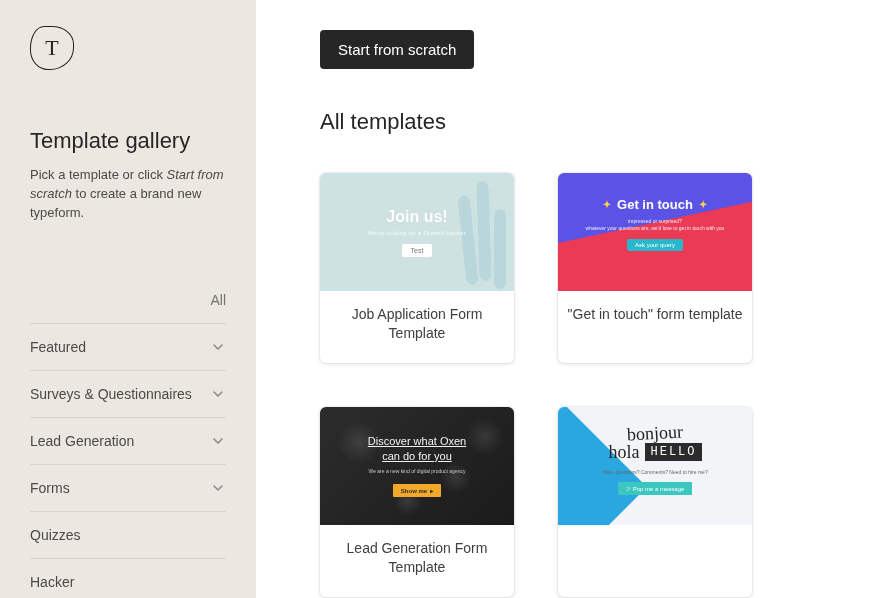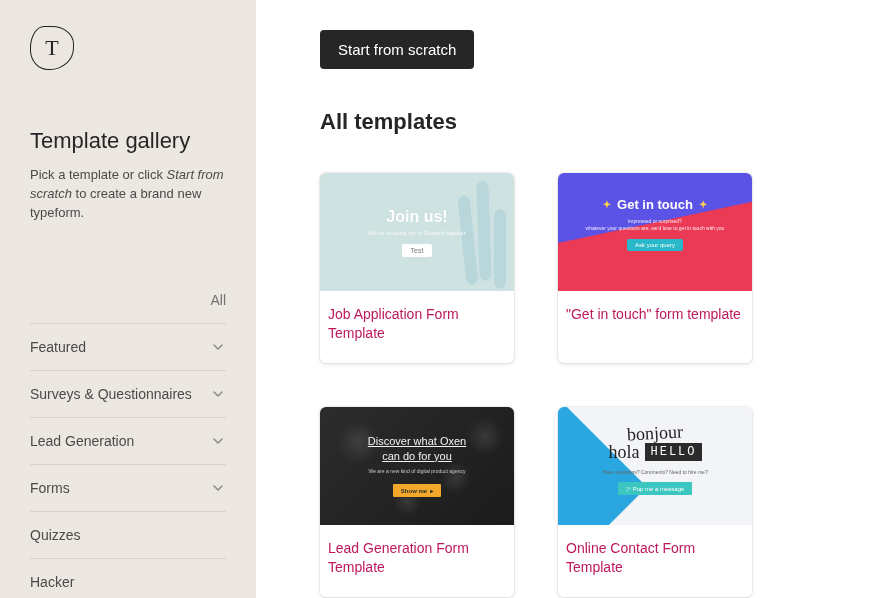--- a/index.html
+++ b/index.html
@@ -77,21 +77,21 @@
     color: #fff;
     border: none;
     border-radius: 4px;
     padding: 11px 18px;
     font-size: 15px;
     cursor: pointer;
   }
   .main h2.section {
     margin-top: 40px;
     font-size: 22px;
-    font-weight: 700;
+    font-weight: 400;
     color: #262627;
   }
   .grid {
     margin-top: 38px;
     display: grid;
     grid-template-columns: 194px 194px;
     column-gap: 33px;
     row-gap: 34px;
     gap: 44px;
   }
@@ -104,22 +104,23 @@
     cursor: pointer;
   }
   .thumb {
     width: 100%;
     height: 118px;
     position: relative;
     overflow: hidden;
   }
   .card-label {
     padding: 14px 8px 20px 8px;
+    text-align: center;
     font-size: 14px;
-    color: #be185d;
+    color: #404040;
     line-height: 1.35;
   }
 
   
   .thumb.t1 { background: #cde2e1; }
   .t1 .hand {
     position: absolute; right: -6px; top: 6px; width: 58px; height: 120px;
   }
   .t1 .finger {
     position: absolute; background: #b9d6da; border-radius: 10px;
@@ -299,17 +300,16 @@
         <div class="tcenter">
           <div class="bonjour">bonjour</div>
           <div class="row2">
             <span class="hola">hola</span>
             <span class="hello">HELLO</span>
           </div>
           <div class="sub">Have questions? Comments? Need to hire me?</div>
           <div class="pill">☞ Pop me a message</div>
         </div>
       </div>
-      <div class="card-label">Online Contact Form Template</div>
     </div>
 
   </div>
 </main>
 
 </body></html>

